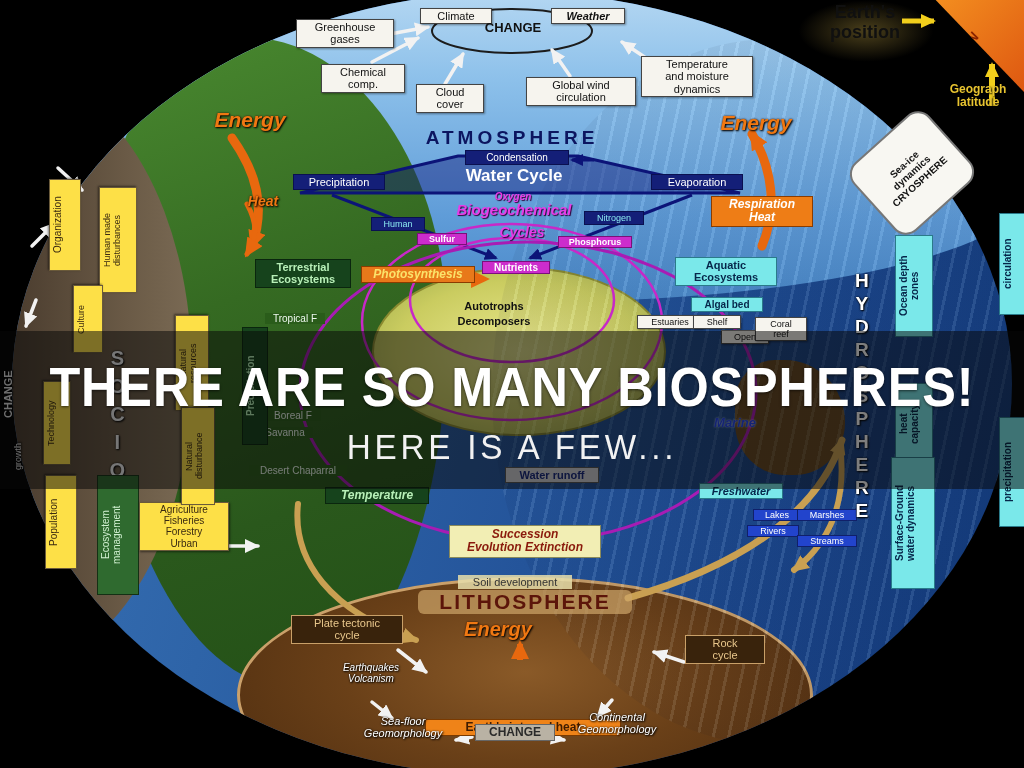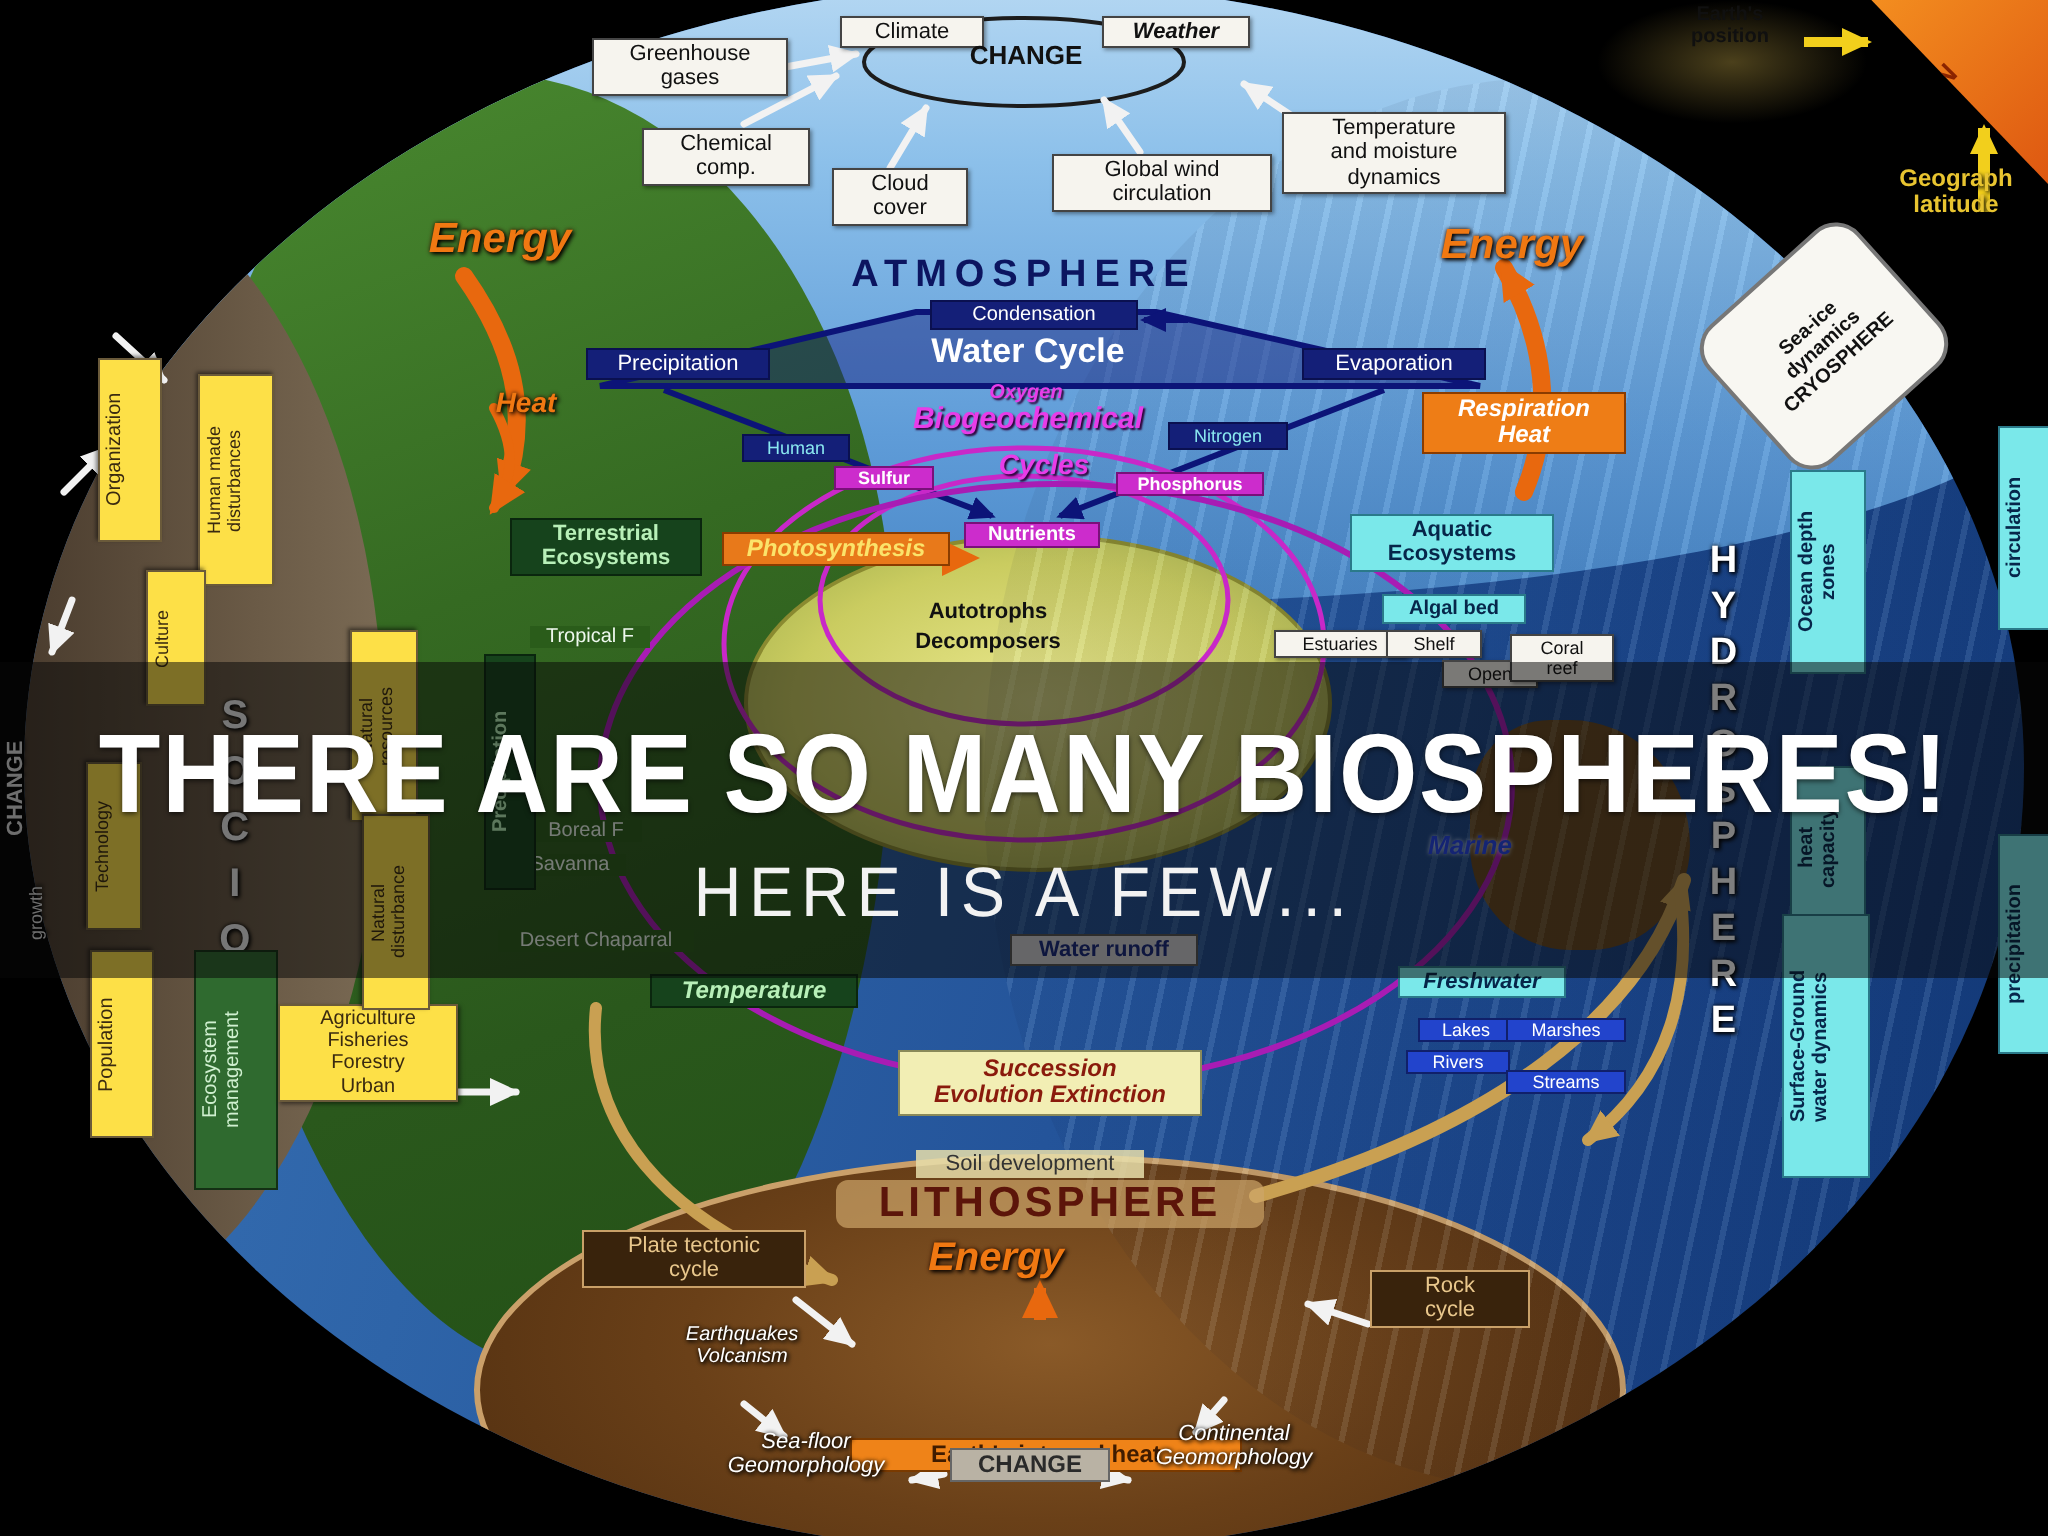--- a/index.html
+++ b/index.html
@@ -43,21 +43,21 @@
   .bx{background:#f6f4ee;border:1px solid #444;padding:1px 4px;box-shadow:1px 1px 2px rgba(0,0,0,.4);}
   .bx-navy{background:#141f78;color:#fff;border:1px solid #0a1050;padding:1px 2px;}
   .bx-cyan{background:#7ae8ea;color:#06264a;border:1px solid #2a7a8a;font-weight:bold;padding:1px 2px;}
   .bx-tan{background:#fde047;color:#3a2a10;border:1px solid #6a5a3a;padding:1px 2px;box-shadow:1px 1px 2px rgba(0,0,0,.5);}
   .bx-mag{background:#cc2ccc;color:#fff;border:1px solid #7a107a;font-weight:bold;padding:0 2px;}
   .bx-grn{background:#16431c;color:#b8f0b8;border:1px solid #0a260e;font-weight:bold;padding:1px 2px;}
   .bx-grn2{background:#2a5c1a;color:#eef8ee;padding:0 2px;}
   .bx-org{background:#ee7d16;color:#fff;border:1px solid #8a3c00;padding:1px 2px;}
   .bx-brn{background:#39230c;color:#e9c78c;border:1px solid #c9a068;padding:1px 3px;}
   .bx-yel{background:#f2eeb4;color:#8a1a0c;border:1px solid #8a8a5a;padding:2px 3px;}
-  .bx-blu{background:#2244cc;color:#fff;border:1px solid #10206a;padding:0 1px;}
+  .bx-blu{background:#2244cc;color:#fff;border:1px solid #10206a;padding:0 1px;margin-left:44px;}
   .bx-gray{background:#b9b2a4;color:#2a2a2a;border:1px solid #666;padding:1px 3px;}
   .bx-heat{background:#ef8318;color:#401c00;border:1px solid #7a3a00;padding:1px 3px;margin-top:44px;}
   .bx-run{background:#ccccd2;color:#15267a;font-weight:bold;border:1px solid #555;padding:1px 2px;}
   .bx-soil{background:rgba(232,222,170,.85);color:#333;padding:1px 3px;}
   .bx-photo{background:#e8791a;color:#fbe36a;border:1px solid #8a3c00;padding:1px 2px;}
   .bx-eco{background:#2f6a2f;color:#d0f0d0;border:1px solid #143014;padding:1px 2px;}
   .t-org{color:#f07812;font-weight:bold;font-style:italic;text-shadow:1px 1px 2px #000,0 0 2px #401800;}
   .t-mag{color:#e83ce8;font-weight:bold;font-style:italic;text-shadow:1px 1px 1px #30003a;}
   .t-marine{color:#2343e8;font-weight:bold;font-style:italic;text-shadow:0 0 2px #cfe0ff;}
   .t-sh{color:#fff;text-shadow:1px 1px 2px #000,0 0 2px #000;}
@@ -262,21 +262,21 @@
 <div class="lbl bx-cyan v-up" style="left:895px;top:383px;width:32px;height:78px;font-size:10px">heat
 capacity</div>
 <div class="lbl bx-cyan v-up" style="left:891px;top:457px;width:38px;height:128px;font-size:10px">Surface-Ground
 water dynamics</div>
 <div class="lbl bx-cyan v-up" style="left:999px;top:213px;width:24px;height:98px;font-size:10px">circulation</div>
 <div class="lbl bx-cyan v-up" style="left:999px;top:417px;width:24px;height:106px;font-size:10px">precipitation</div>
 
 <div class="wedge">
     <span>ATION</span>
   </div>
-<div class="lbl t-b" style="left:822px;top:2px;width:86px;font-size:10px;color:#101010;z-index:7">Earth's
+<div class="lbl t-b" style="left:822px;top:2px;width:86px;font-size:18px;color:#101010;z-index:7">Earth's
 position</div>
 <div class="lbl t-b" style="left:934px;top:83px;width:88px;font-size:12px;color:#e8c430;text-shadow:1px 1px 2px #000;z-index:7">Geograph
 latitude</div>
 
 <div class="overlay">
   <div class="ov-title">THERE ARE SO MANY BIOSPHERES!</div>
   <div class="ov-sub">HERE IS A FEW...</div>
 </div>
 
 </body></html>

